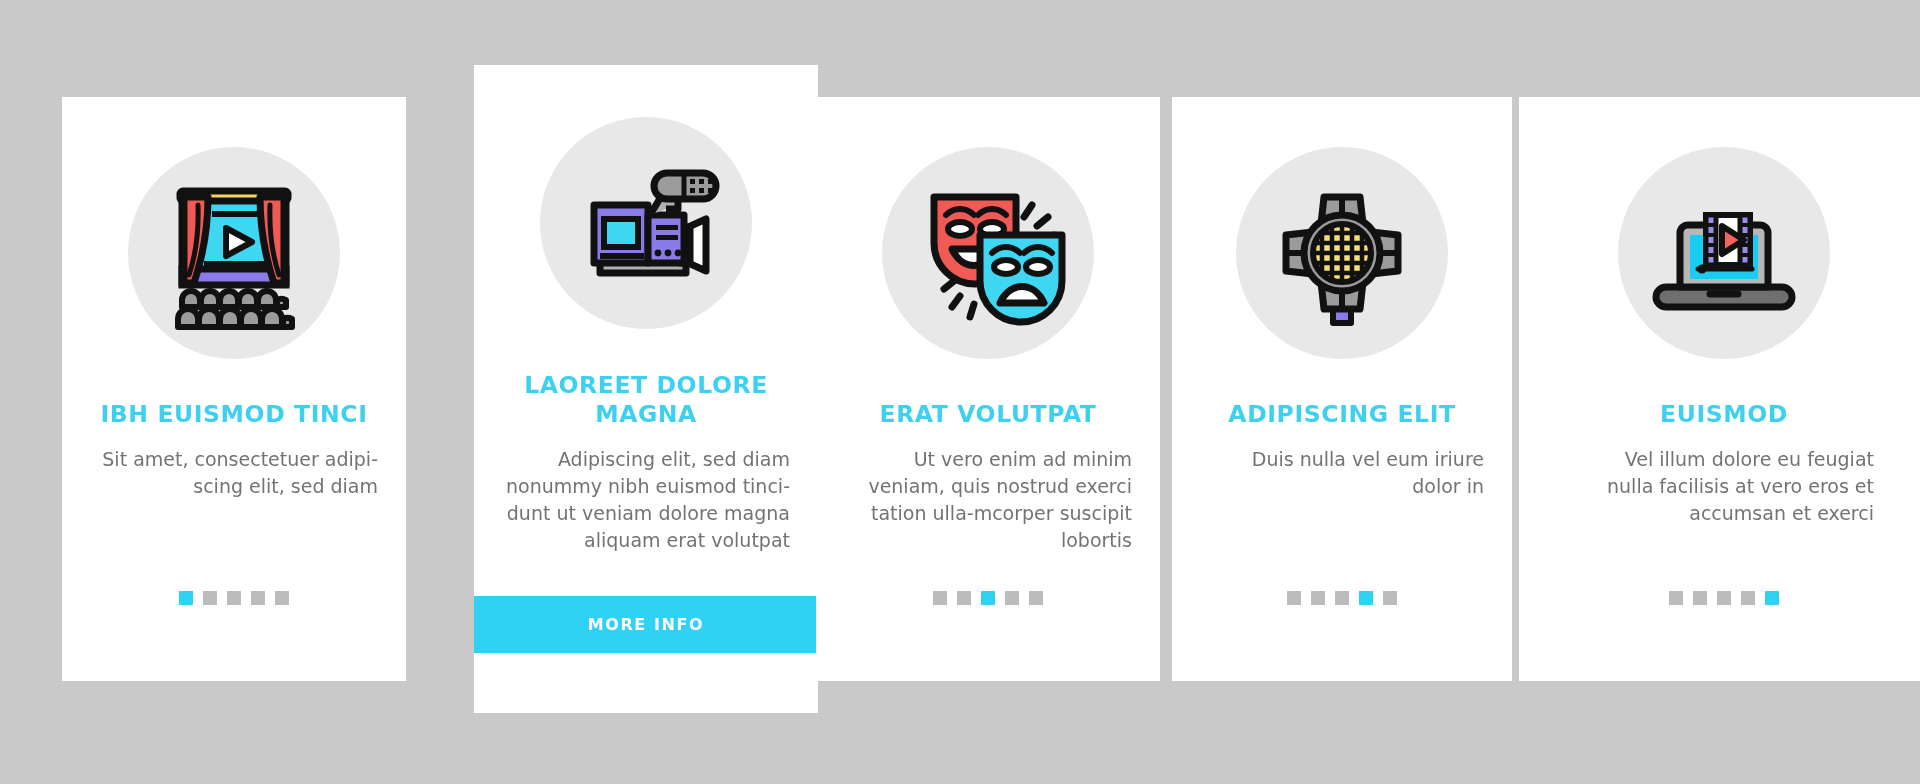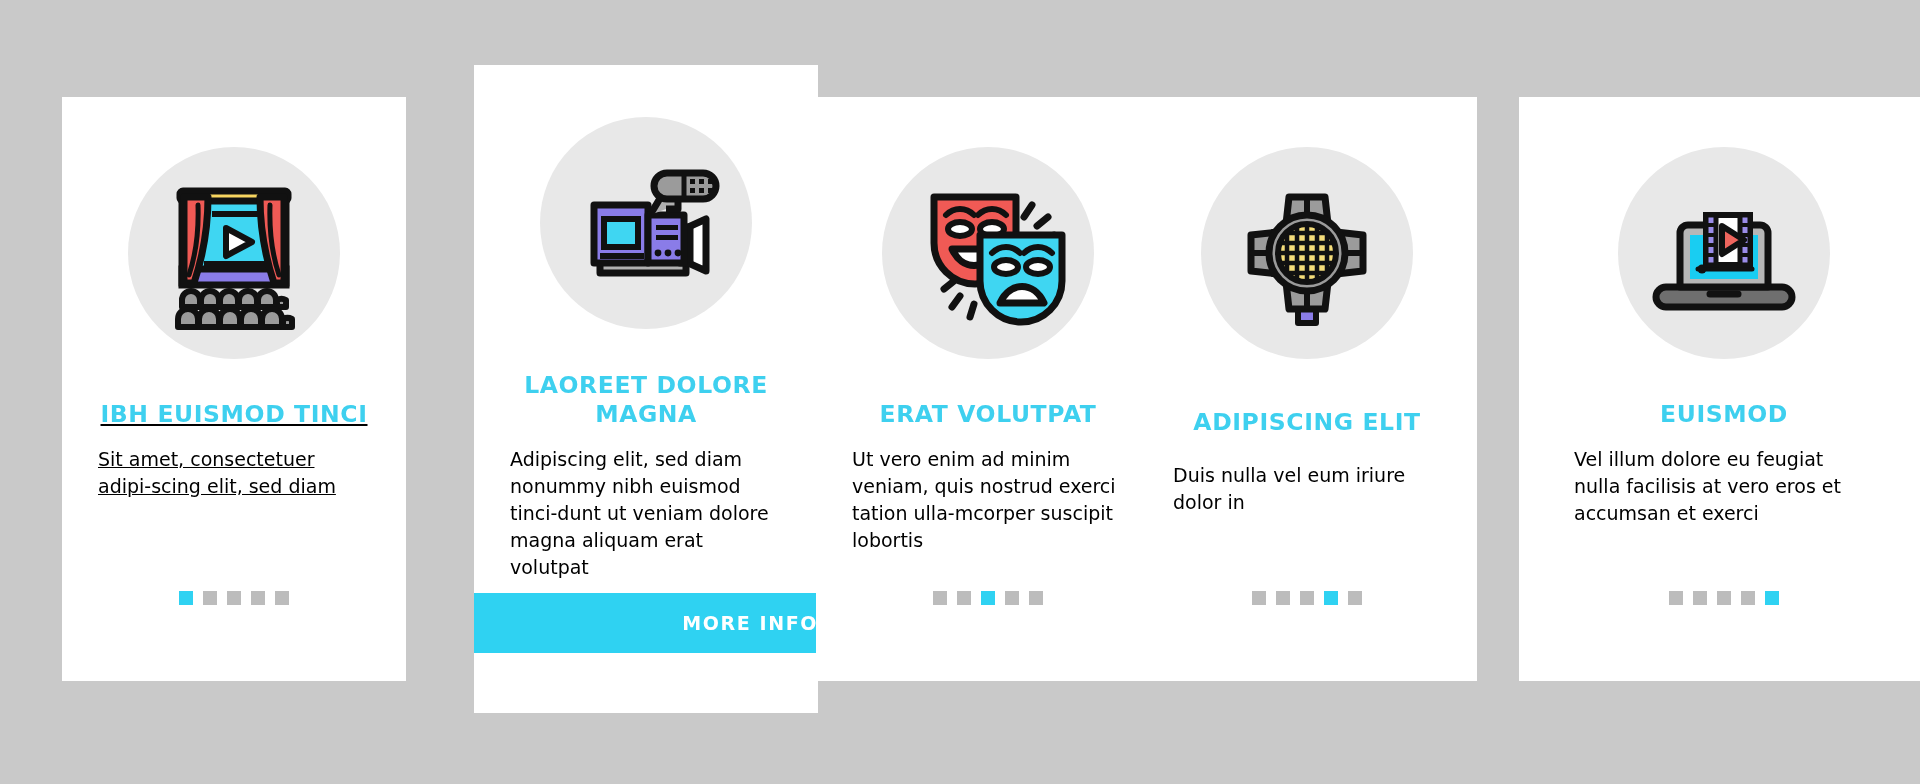--- a/index.html
+++ b/index.html
@@ -20,24 +20,24 @@
   }
   .card {
     position: absolute;
     background: #ffffff;
     box-sizing: border-box;
     display: flex;
     flex-direction: column;
     align-items: center;
   }
   
-  .card-1 { left: 62px;   top: 97px; width: 344px; height: 584px; text-decoration: underline; }
+  .card-1 { left: 62px;   top: 97px; width: 344px; height: 584px; }
   .card-2 { left: 426px;  top: 65px; width: 344px; height: 648px; margin-left: 48px; }
   .card-3 { left: 816px;  top: 97px; width: 344px; height: 584px; }
-  .card-4 { left: 1137px; top: 97px; width: 340px; height: 584px; gap: 8px; }
+  .card-4 { left: 1172px; top: 97px; width: 340px; height: 584px; }
   .card-5 { left: 1519px; top: 97px; width: 410px; height: 584px; }
 
   .icon-wrap {
     width: 212px;
     height: 212px;
     border-radius: 50%;
     background: #e8e8e8;
     margin-top: 50px;
     display: flex;
     align-items: center;
@@ -55,25 +55,25 @@
     letter-spacing: 0.6px;
     text-align: center;
     line-height: 1.24;
     text-transform: uppercase;
     padding: 0 16px;
     margin-top: 41px;
   }
   .card-2 .card-title { margin-top: 42px; font-size: 23.5px; }
 
   .card-desc {
-    color: #000000;
+    color: #737373;
     font-size: 19px;
     line-height: 1.42;
-    text-align: left;
-    padding: 0 36px;
+    text-align: right;
+    padding: 0 28px;
     margin-top: 17px;
     max-width: 300px;
   }
 
   .spacer { flex: 1 1 auto; }
 
   .dots {
     display: flex;
     gap: 10px;
     margin-bottom: 76px;
@@ -83,23 +83,23 @@
     height: 14px;
     background: #bcbcbc;
   }
   .dot.active { background: #2fd2f2; }
 
   .more-info {
     width: 100%;
     background: #2fd2f2;
     color: #ffffff;
     font-weight: bold;
-    font-size: 19px;
+    font-size: 16px;
     letter-spacing: 1.6px;
-    text-align: right;
+    text-align: center;
     padding: 19px 0 19px 0;
     box-sizing: border-box;
     margin-bottom: 60px;
     border: none;
     font-family: "DejaVu Sans", "Liberation Sans", sans-serif;
     cursor: pointer;
   }
 </style>
 </head>
 <body>

